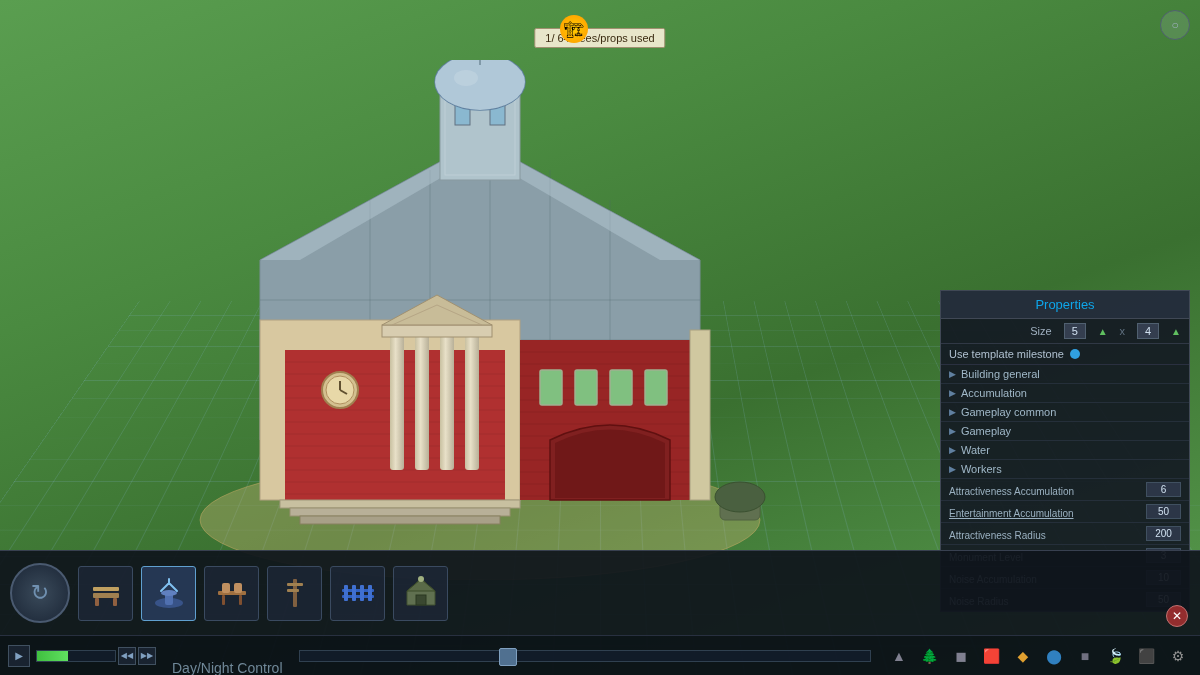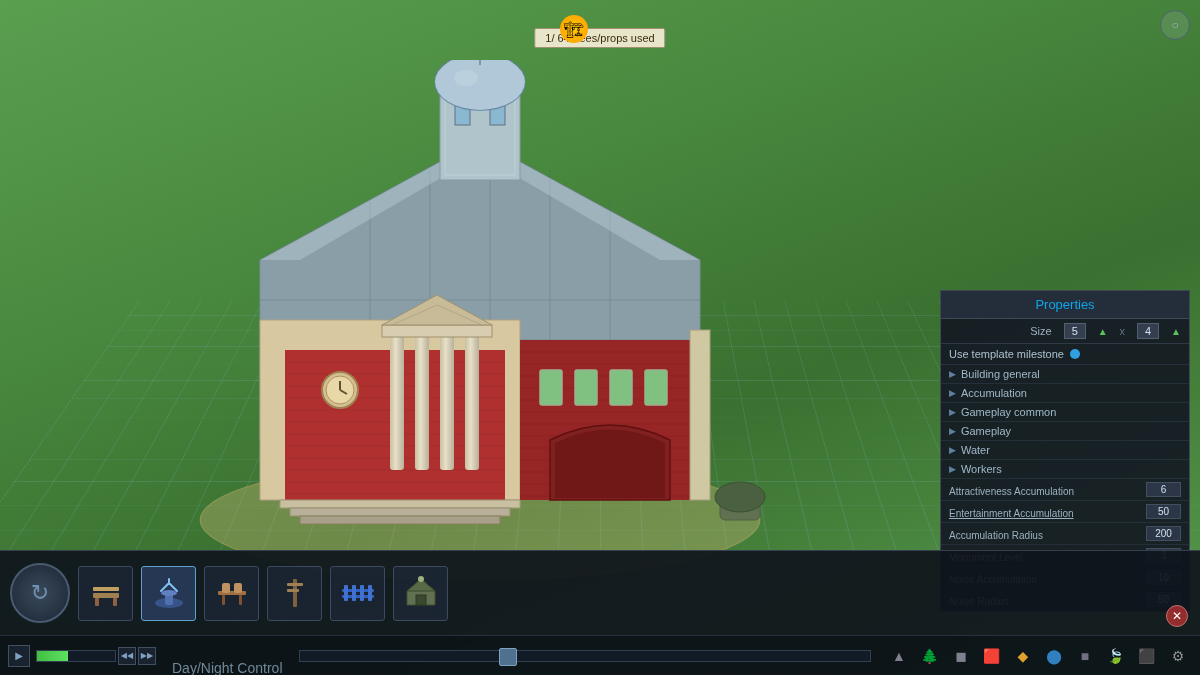--- a/index.html
+++ b/index.html
@@ -535,21 +535,21 @@
   <div id="stats-container">
       <div class="stat-row">
         <span style="font-size:10px;">Attractiveness Accumulation</span>
         <span class="stat-value">6</span>
       </div>
       <div class="stat-row">
         <span style="font-size:10px;text-decoration:underline;">Entertainment Accumulation</span>
         <span class="stat-value">50</span>
       </div>
       <div class="stat-row">
-        <span style="font-size:10px;">Accumulation Radius</span>
+        <span style="font-size:10px;">Attractiveness Radius</span>
         <span class="stat-value">200</span>
       </div>
       <div class="stat-row">
         <span style="font-size:10px;">Monument Level</span>
         <span class="stat-value">3</span>
       </div>
       <div class="stat-row">
         <span style="font-size:10px;">Noise Accumulation</span>
         <span class="stat-value">10</span>
       </div>

